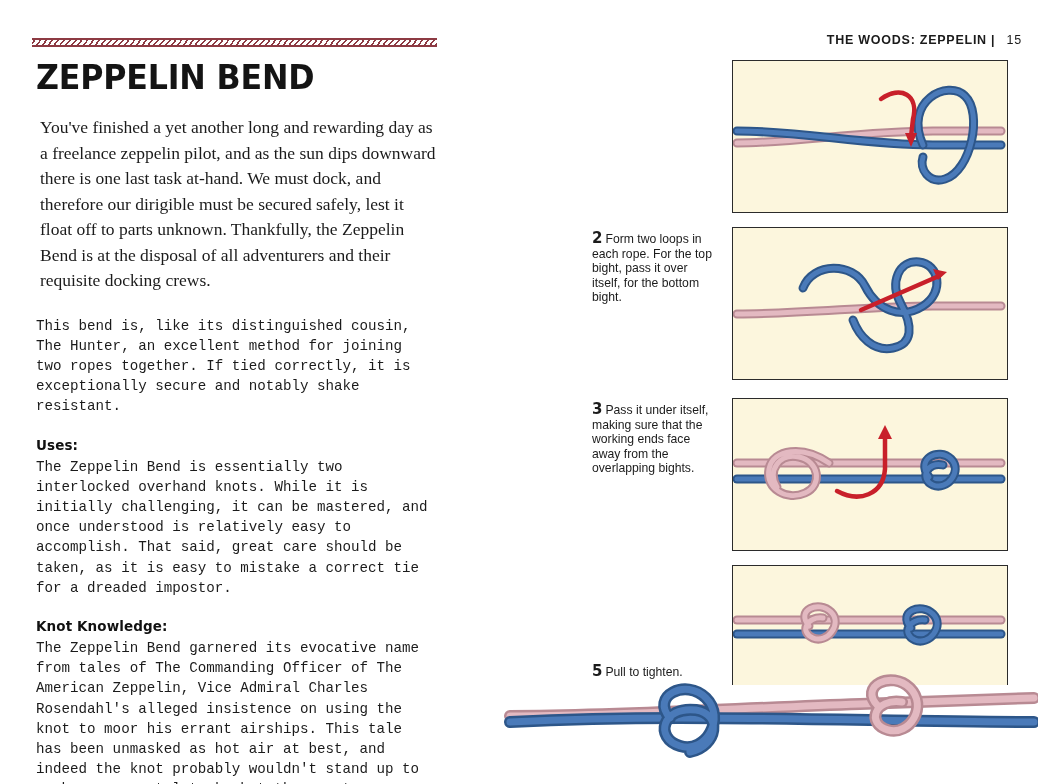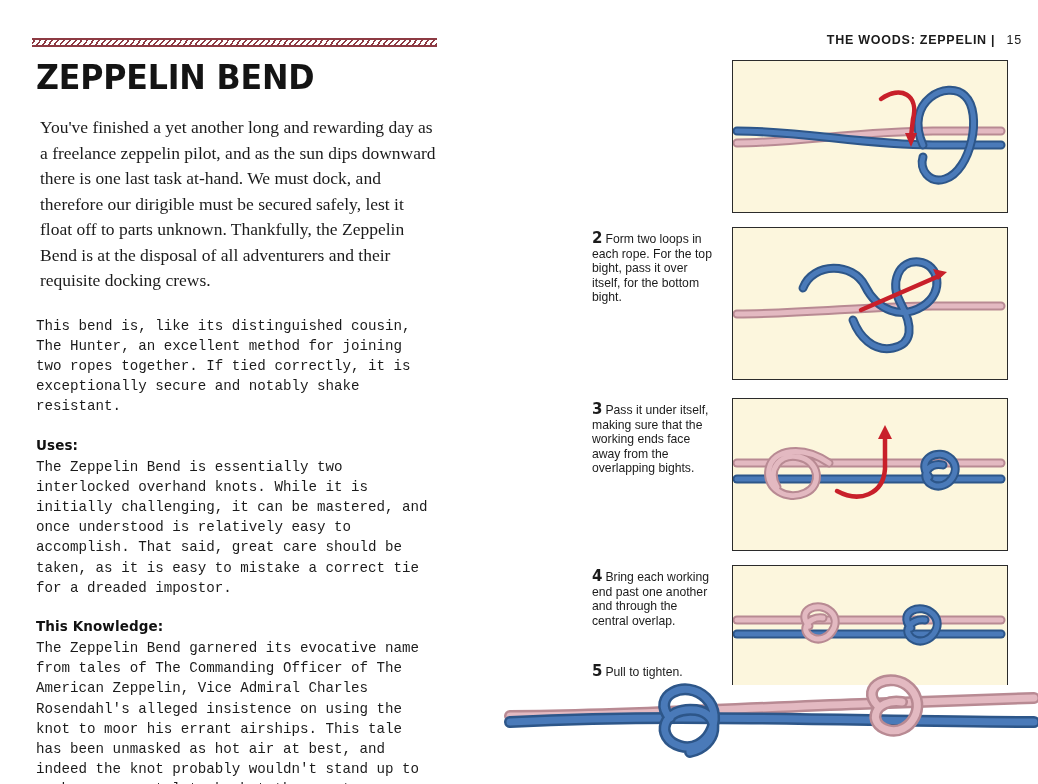--- a/index.html
+++ b/index.html
@@ -169,21 +169,21 @@
   <div class="left-col">
     <h1 class="title">ZEPPELIN BEND</h1>
 
     <p class="intro">You've finished a yet another long and rewarding day as a freelance zeppelin pilot, and as the sun dips downward there is one last task at-hand. We must dock, and therefore our dirigible must be secured safely, lest it float off to parts unknown. Thankfully, the Zeppelin Bend is at the disposal of all adventurers and their requisite docking crews.</p>
 
     <p class="body-text">This bend is, like its distinguished cousin, The Hunter, an excellent method for joining two ropes together. If tied correctly, it is exceptionally secure and notably shake resistant.</p>
 
     <h2 class="sub">Uses:</h2>
     <p class="body-text">The Zeppelin Bend is essentially two interlocked overhand knots. While it is initially challenging, it can be mastered, and once understood is relatively easy to accomplish. That said, great care should be taken, as it is easy to mistake a correct tie for a dreaded impostor.</p>
 
-    <h2 class="sub">This Knowledge:</h2>
+    <h2 class="sub">Knot Knowledge:</h2>
     <p class="body-text last">The Zeppelin Bend garnered its evocative name from tales of The Commanding Officer of The American Zeppelin, Vice Admiral Charles Rosendahl's alleged insistence on using the knot to moor his errant airships. This tale has been unmasked as hot air at best, and indeed the knot probably wouldn't stand up to such a monumental task, but the great name stuck for a truly great knot.</p>
   </div>
 
   <div class="right-col">
 
     <div class="step">
       <div class="panel">
         <svg width="273" height="150" viewBox="0 0 273 150">
 
           <path d="M4 82 C 60 82, 130 70, 200 70 L 268 70" stroke="#b88a93" stroke-width="9" fill="none" stroke-linecap="round"></path>
@@ -236,23 +236,20 @@
           <path d="M196 78 C 182 60, 206 48, 218 60 C 230 72, 214 92, 200 86 C 186 80, 194 62, 210 66" stroke="#2d5689" stroke-width="9" fill="none" stroke-linecap="round"></path>
           <path d="M196 78 C 182 60, 206 48, 218 60 C 230 72, 214 92, 200 86 C 186 80, 194 62, 210 66" stroke="#4a7ab9" stroke-width="5" fill="none" stroke-linecap="round"></path>
 
           <path d="M104 92 C 126 104, 150 96, 152 70 L 152 36" stroke="#c8202a" stroke-width="4.5" fill="none" stroke-linecap="round"></path>
           <path d="M152 26 l -7 14 l 14 0 z" fill="#c8202a"></path>
         </svg>
       </div>
     </div>
 
     <div class="step step-last" style="margin-top:12px;">
-      <div class="step-text">
-        <span class="step-num">4</span><span>Bring each working end past one another and through the central overlap.</span>
-      </div>
       <div class="step5-text">
         <span class="step-num">5</span><span>Pull to tighten.</span>
       </div>
       <div class="panel" style="height:120px;border-bottom:none;">
         <svg width="273" height="120" viewBox="0 0 273 120">
           <path d="M4 54 C 80 54, 160 54, 268 54" stroke="#b88a93" stroke-width="9" fill="none" stroke-linecap="round"></path>
           <path d="M4 54 C 80 54, 160 54, 268 54" stroke="#e3b9c1" stroke-width="5" fill="none" stroke-linecap="round"></path>
           <path d="M4 68 C 80 68, 160 68, 268 68" stroke="#2d5689" stroke-width="9" fill="none" stroke-linecap="round"></path>
           <path d="M4 68 C 80 68, 160 68, 268 68" stroke="#4a7ab9" stroke-width="5" fill="none" stroke-linecap="round"></path>
 

